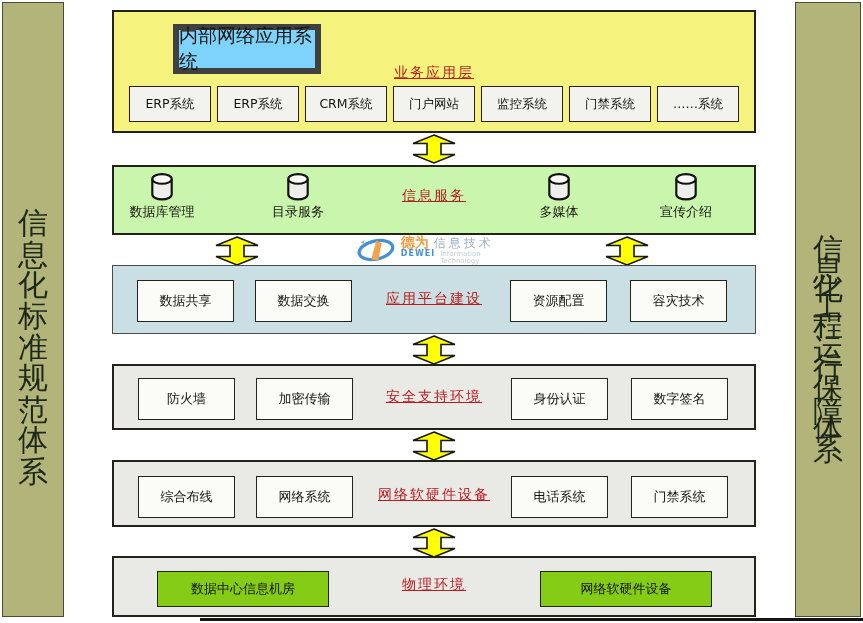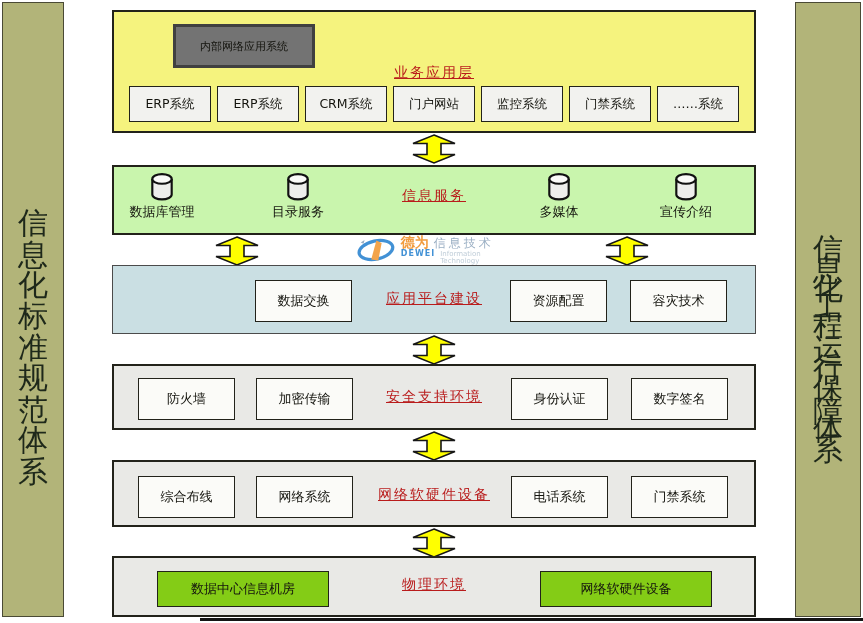--- a/index.html
+++ b/index.html
@@ -16,22 +16,22 @@
   .v-text-left{letter-spacing:31px;margin-top:28px;}
   .v-text-right{letter-spacing:20px;margin-top:20px;}
 
   
   .layer{position:absolute;left:112px;width:644px;box-sizing:border-box;}
   .layer-title{position:absolute;left:50%;transform:translateX(-50%);white-space:nowrap;
                font-size:14px;color:#b91c1c;letter-spacing:2px;text-decoration:underline;}
 
   
   .layer-business{top:10px;height:123px;background:#f5f37e;border:2px solid #22221a;}
-  .olive-box{position:absolute;top:12px;height:38px;background:#737373;border:3px solid #404040;
-             display:flex;align-items:center;justify-content:center;font-size:11px;color:#14140e;}
+  .olive-box{position:absolute;top:12px;height:38px;background:#7dd3fc;border:6px solid #404040;
+             display:flex;align-items:center;justify-content:center;font-size:19px;color:#14140e;}
   .olive-box-1{left:59px;width:136px;}
   .olive-box-2{left:449px;width:134px;}
   .business-title{top:52px;}
   .systems-row{position:absolute;left:0;right:0;top:74px;display:flex;justify-content:space-between;
                padding:0 15px;}
   .sys-box{width:80px;height:34px;background:#f2f2ef;border:1px solid #22221a;
            display:flex;align-items:center;justify-content:center;font-size:12.5px;color:#14140e;}
 
   
   .layer-info{top:165px;height:70px;background:#c9f5ad;border:2px solid #22221a;}
@@ -159,20 +159,21 @@
         <span class="logo-type-cn">信息技术</span>
       </div>
       <div class="logo-row2">
         <span class="logo-en">DEWEI</span>
         <span class="logo-type-en">Information Technology</span>
       </div>
     </div>
   </div>
 
   <div class="layer layer-platform">
+    <div class="white-box bx-1">数据共享</div>
     <div class="white-box bx-2">数据交换</div>
     <div class="layer-title mid-title">应用平台建设</div>
     <div class="white-box bx-3">资源配置</div>
     <div class="white-box bx-4">容灾技术</div>
   </div>
 
   <svg class="arrow" style="left:408px;top:335px;" viewBox="0 0 52 30">
     <polygon points="26,1 47,9.5 33,9.5 33,20.5 47,20.5 26,29 5,20.5 19,20.5 19,9.5 5,9.5" fill="#ffff00" stroke="#161616" stroke-width="1.6"></polygon>
   </svg>
 

